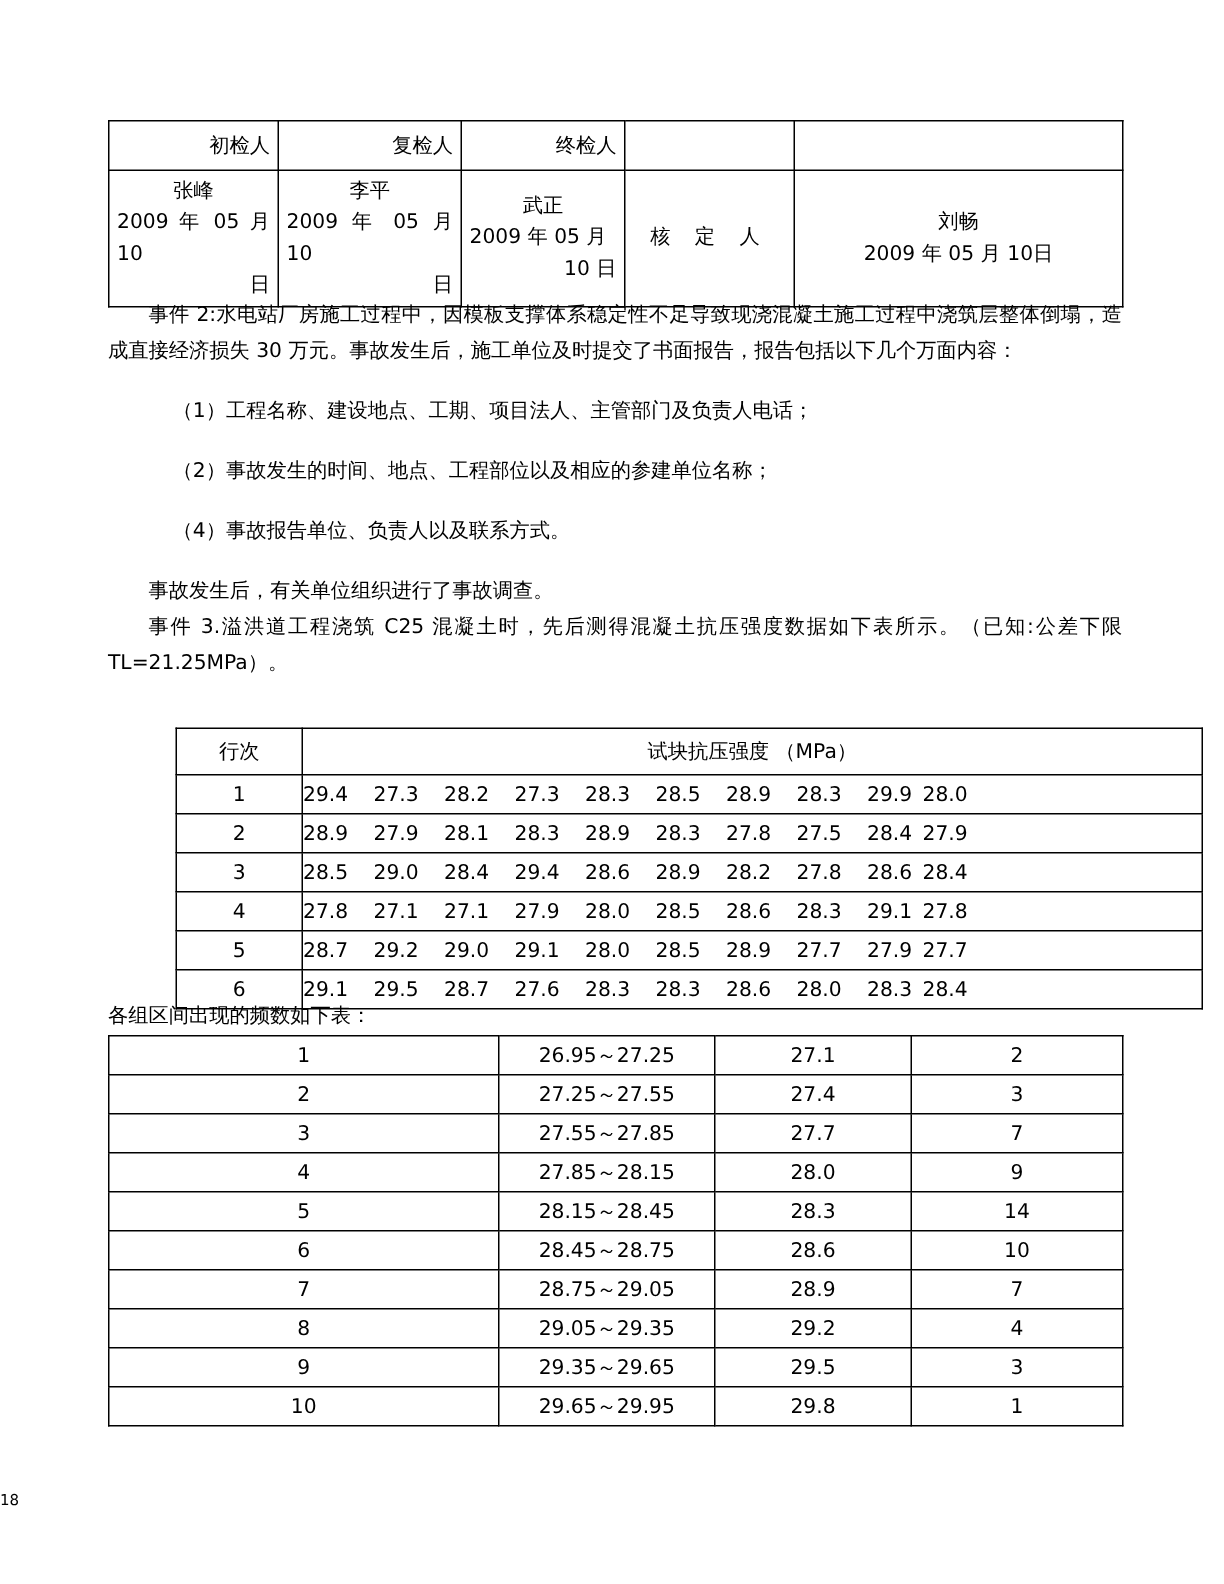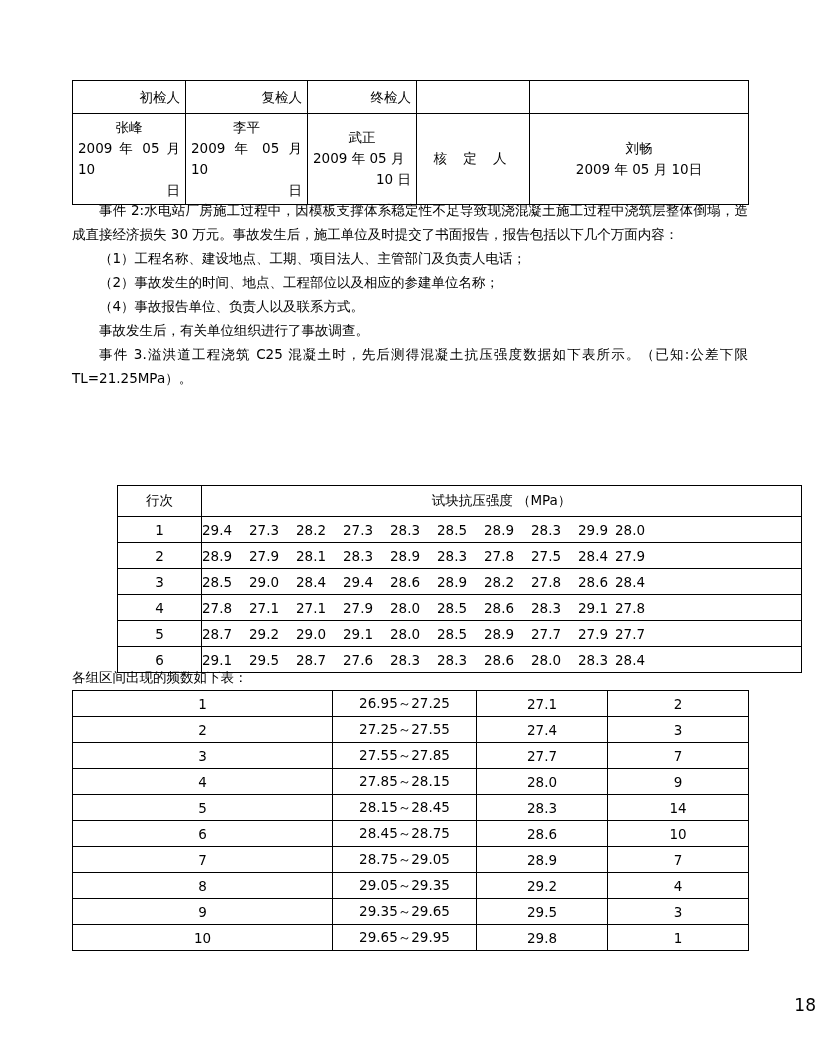--- a/index.html
+++ b/index.html
@@ -61,21 +61,21 @@
     font-size: 13.5px;
     line-height: 24px;
   }
   .p-indent {
     text-indent: 27px;
     text-align: justify;
     margin: 0;
   }
   .p-list {
     text-indent: 27px;
-    margin: 0;
+    margin: 16px;
   }
 
   
   .strength-table {
     position: absolute;
     left: 117px;
     top: 485px;
     width: 684px;
     border-collapse: collapse;
     table-layout: fixed;
@@ -137,22 +137,22 @@
     padding: 0;
     vertical-align: middle;
   }
 
   
   .page-number {
     position: absolute;
     left: 0;
     top: 995px;
     width: 816px;
-    text-align: right;
-    font-size: 17px;
+    text-align: left;
+    font-size: 10px;
   }
 </style>
 </head>
 <body>
 
 <div class="page">
 
   <table class="sig-table">
     <colgroup>
       <col style="width:113px">

